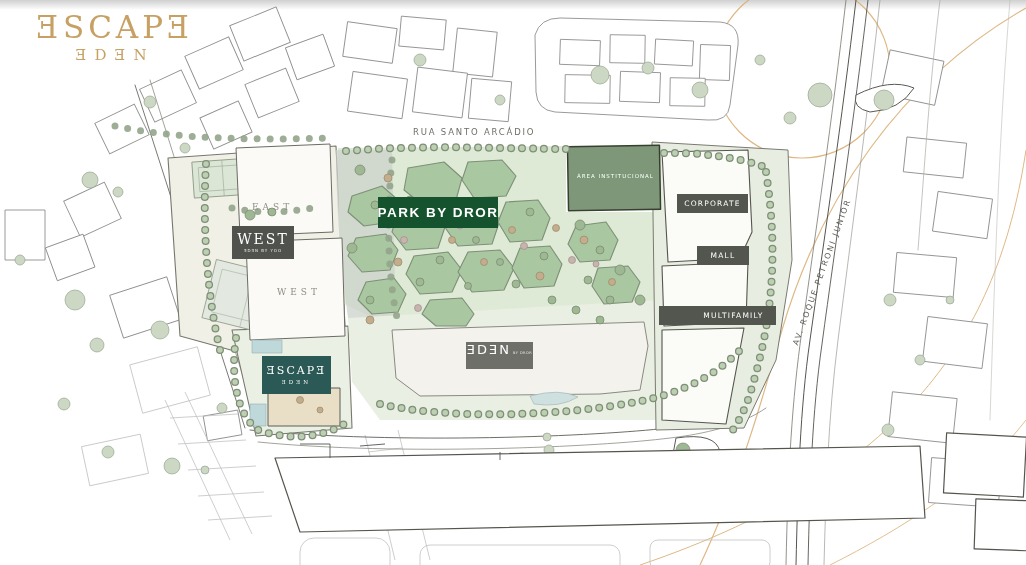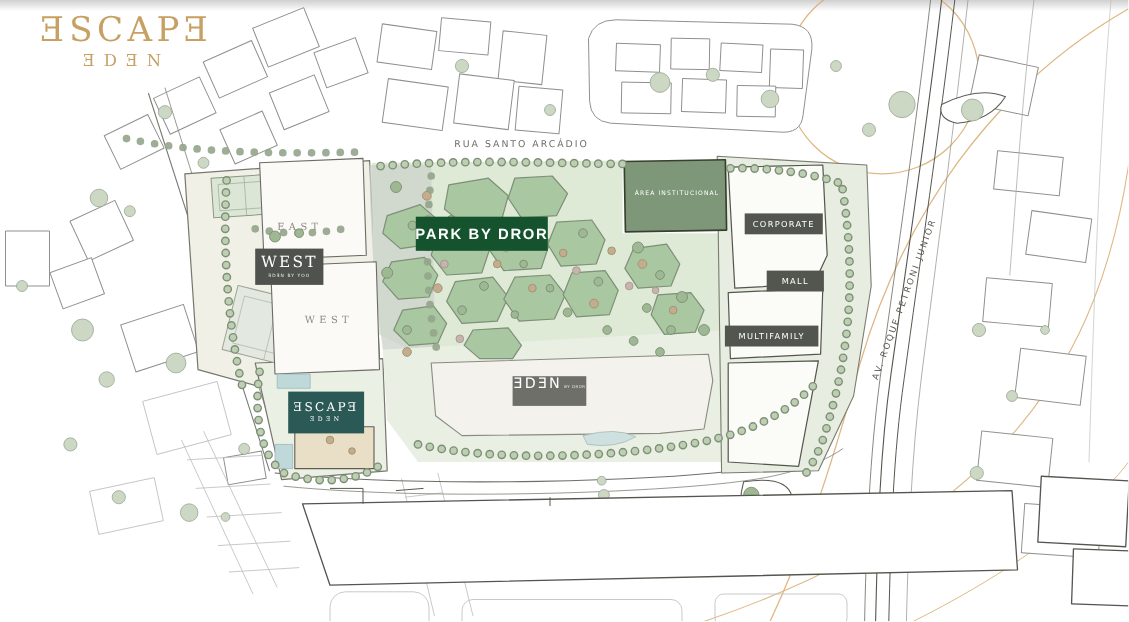--- a/index.html
+++ b/index.html
@@ -19,21 +19,21 @@
   .street.avenue{left:822px;top:272px;transform:translate(-50%,-50%) rotate(-70deg);color:#5d5d57;font-size:8px;}
 
   
   .badge{position:absolute;display:flex;flex-direction:column;align-items:center;justify-content:center;
          color:#fff;white-space:nowrap;}
   .badge.park{left:378px;top:197px;width:120px;height:31px;background:#14532d;
               font-family:"Liberation Sans",sans-serif;font-weight:700;font-size:13.5px;letter-spacing:1.5px;}
   .badge.small{background:#53564f;font-size:7.5px;letter-spacing:1.2px;font-weight:400;}
   .badge.corporate{left:677px;top:194px;width:71px;height:19px;}
   .badge.mall{left:697px;top:246px;width:52px;height:19px;}
-  .badge.multifamily{left:659px;top:296px;width:85px;height:19px;}
+  .badge.multifamily{left:659px;top:306px;width:85px;height:19px;padding-left:32px;}
   .badge.casa{left:232px;top:226px;width:62px;height:33px;background:#50534d;}
   .badge.casa .t{font-family:"DejaVu Serif",serif;font-size:14px;letter-spacing:2px;line-height:1;}
   .badge.casa .s{font-size:4px;letter-spacing:1px;margin-top:2px;opacity:.9;}
   .badge.eden{left:466px;top:342px;width:67px;height:27px;background:#6f6f6a;flex-direction:row;align-items:baseline;}
   .badge.eden .t{font-size:13px;letter-spacing:2px;font-weight:500;}
   .badge.eden .s{font-size:3.5px;letter-spacing:.5px;margin-left:2px;opacity:.85;}
   .badge.escape{left:262px;top:356px;width:69px;height:38px;background:#2b5956;}
   .badge.escape .t{font-family:"DejaVu Serif",serif;font-size:11px;letter-spacing:2px;line-height:1.1;}
   .badge.escape .s{font-family:"DejaVu Serif",serif;font-size:5.5px;letter-spacing:3px;margin-top:1px;}
 

